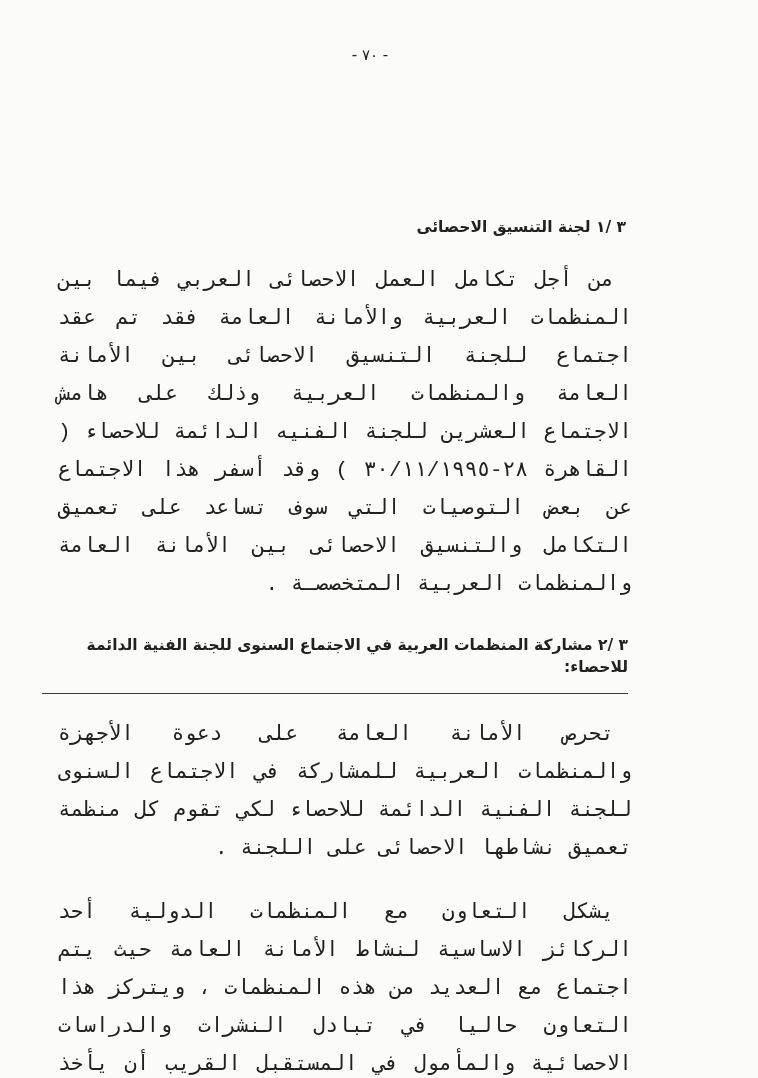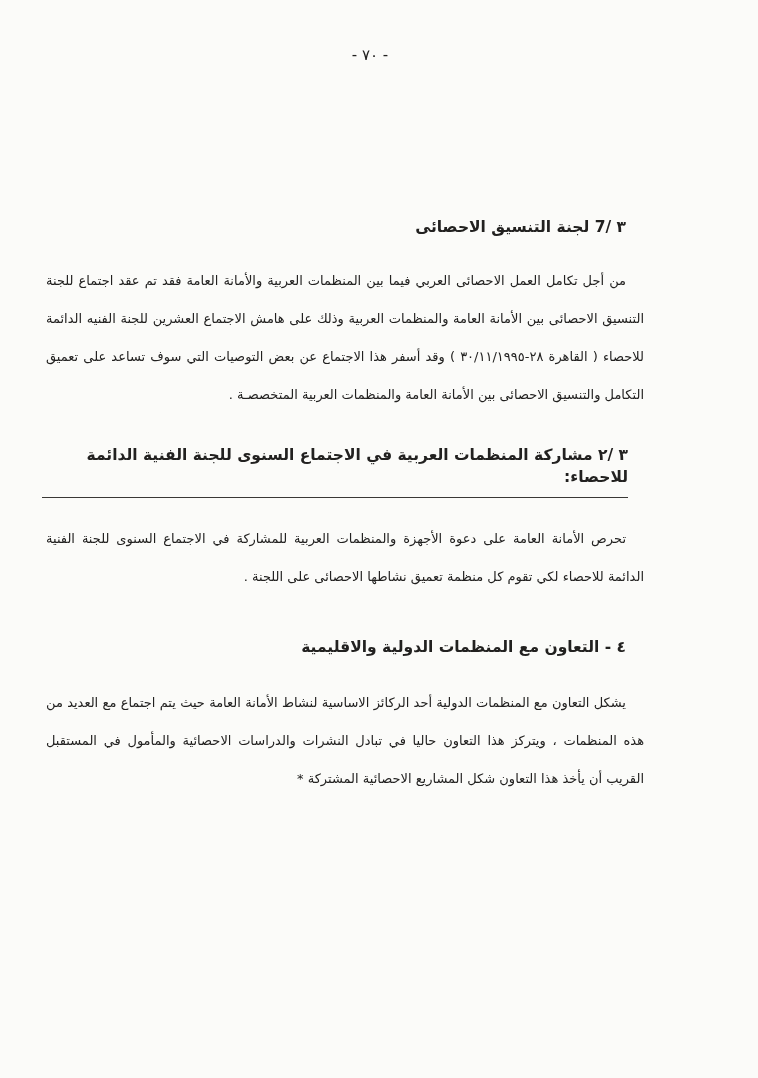--- a/index.html
+++ b/index.html
@@ -40,50 +40,50 @@
     text-align: right;
     margin: 0;
     line-height: 22px;
   }
   .h31 { margin: 152px 22px 0 0; }
   .h32 { margin: 30px 20px 0 0; }
   .h4  { margin: 40px 22px 0 0; }
   .underlined {
     display: inline-block;
     border-bottom: 1px solid #3a3836;
-    padding-bottom: 9px;
+    padding-bottom: 15px;
   }
   .para {
-    font-size: 13px;
+    font-size: 21px;
     line-height: 38px;
     text-align: justify;
     text-indent: 18px;
-    margin: 4px;
+    margin: 16px;
+    font-family: Liberation Mono, monospace;
   }
   .p1 { margin-top: 24px; }
   .p2 { margin-top: 14px; }
   .p3 { margin-top: 22px; }
   .p4 { margin-top: 26px; }
 </style>
 </head>
 <body>
 
 <div class="page">
 
   <div class="page-number">- ٧٠ -</div>
 
   <div class="content">
 
-    <h3 class="heading h31">٣ /7 لجنة التنسيق الاحصائى</h3>
+    <h3 class="heading h31">٣ /١ لجنة التنسيق الاحصائى</h3>
 
     <p class="para p1">من أجل تكامل العمل الاحصائى العربي فيما بين المنظمات العربية والأمانة العامة فقد تم عقد اجتماع للجنة التنسيق الاحصائى بين الأمانة العامة والمنظمات العربية وذلك على هامش الاجتماع العشرين للجنة الفنيه الدائمة للاحصاء ( القاهرة ٢٨-٣٠/١١/١٩٩٥ ) وقد أسفر هذا الاجتماع عن بعض التوصيات التي سوف تساعد على تعميق التكامل والتنسيق الاحصائى بين الأمانة العامة والمنظمات العربية المتخصصـة .</p>
 
 
     <h3 class="heading h32"><span class="underlined">٣ /٢ مشاركة المنظمات العربية في الاجتماع السنوى للجنة الفنية الدائمة للاحصاء:</span></h3>
 
     <p class="para p3">تحرص الأمانة العامة على دعوة الأجهزة والمنظمات العربية للمشاركة في الاجتماع السنوى للجنة الفنية الدائمة للاحصاء لكي تقوم كل منظمة تعميق نشاطها الاحصائى على اللجنة .</p>
 
-    <h3 class="heading h4">٤ - التعاون مع المنظمات الدولية والاقليمية</h3>
 
     <p class="para p4">يشكل التعاون مع المنظمات الدولية أحد الركائز الاساسية لنشاط الأمانة العامة حيث يتم اجتماع مع العديد من هذه المنظمات ، ويتركز هذا التعاون حاليا في تبادل النشرات والدراسات الاحصائية والمأمول في المستقبل القريب أن يأخذ هذا التعاون شكل المشاريع الاحصائية المشتركة *</p>
 
   </div>
 </div>
 
 </body></html>

